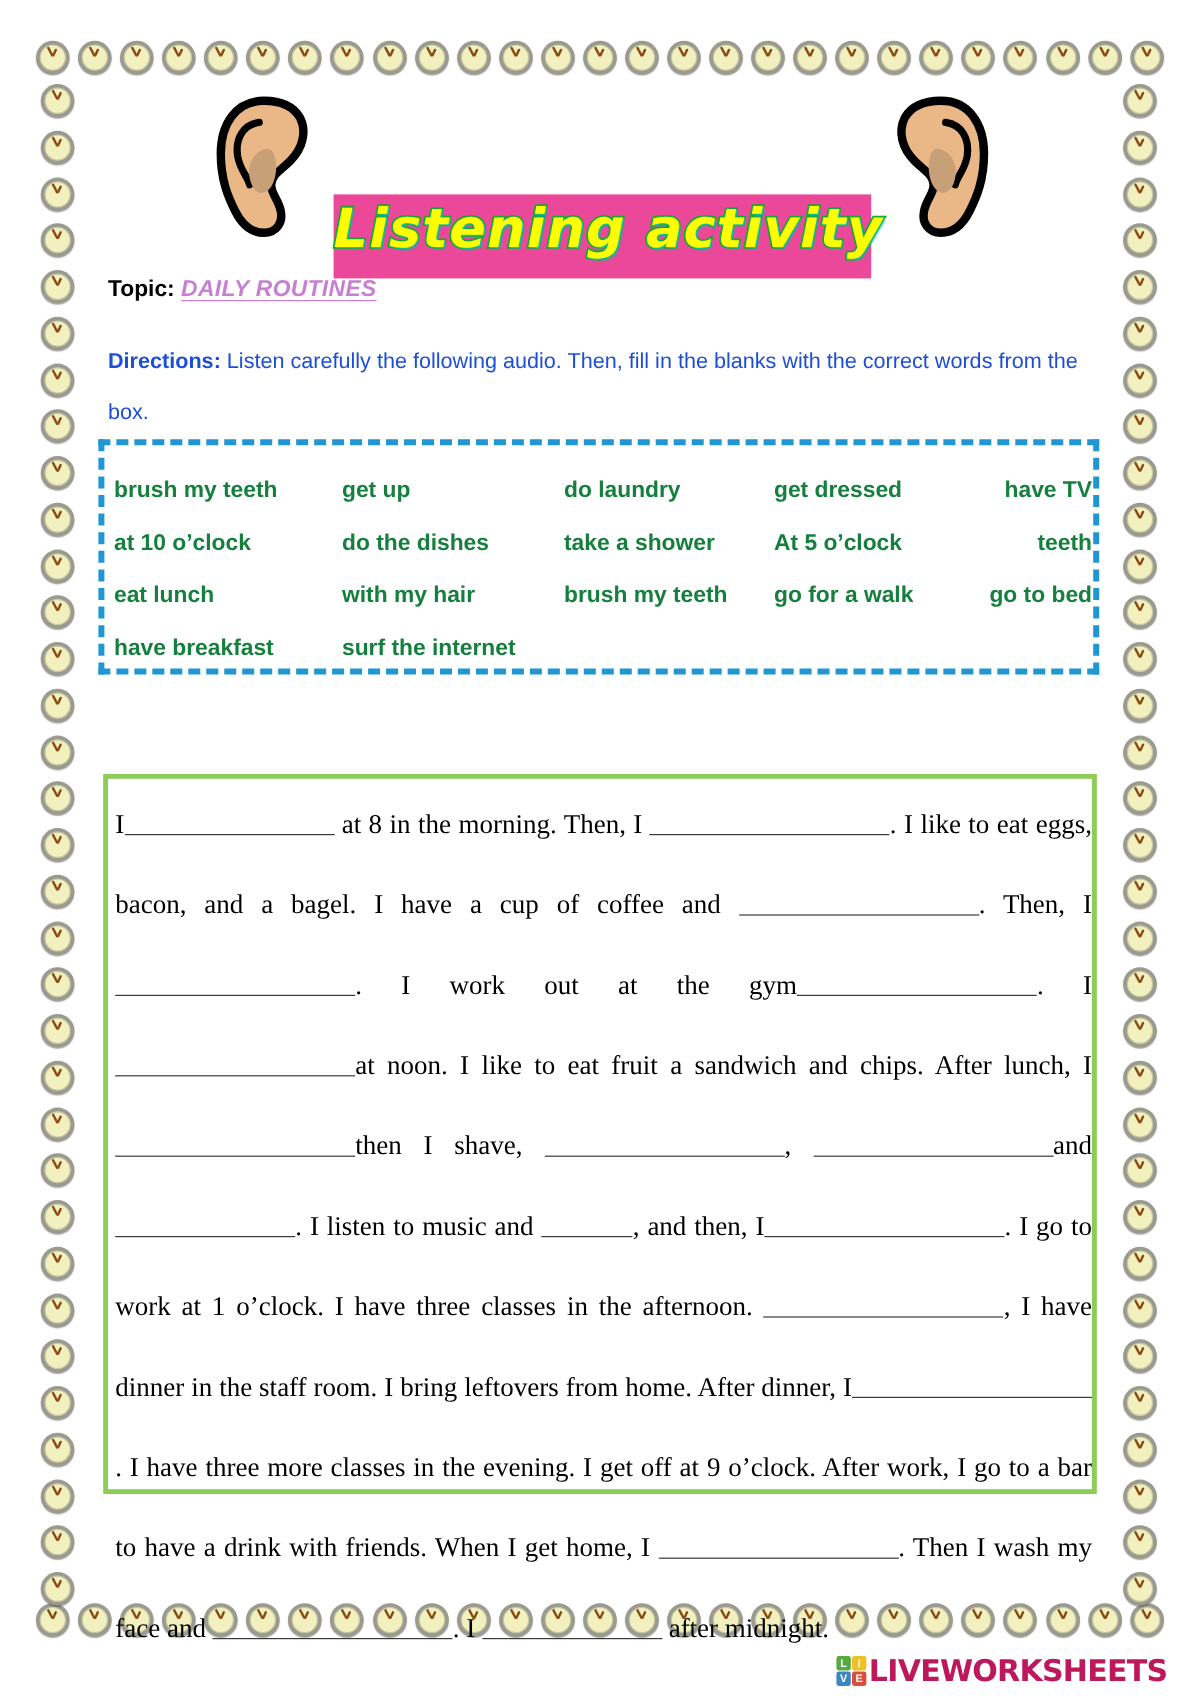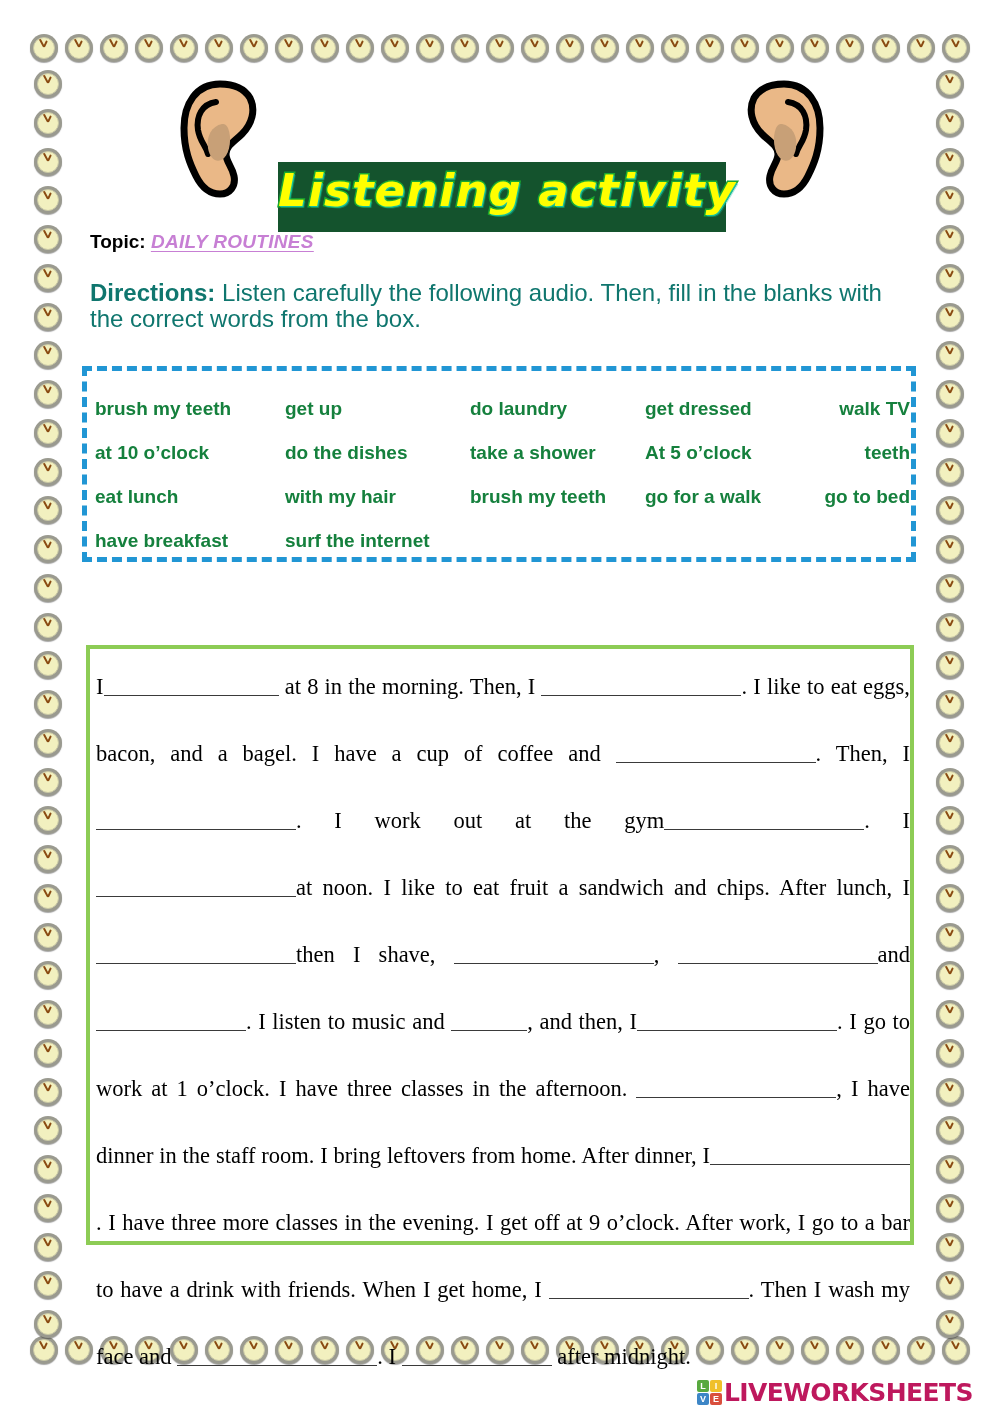--- a/index.html
+++ b/index.html
@@ -94,21 +94,21 @@
   }
   .ear.left  { left: 176px; top: 8px; }
   .ear.right { left: 742px; top: 8px; transform: scaleX(-1); }
 
   .title-band {
     position: absolute;
     left: 278px;
     top: 90px;
     width: 448px;
     height: 70px;
-    background: #14532d;
+    background: #ec4899;
   }
   .title-text {
     position: absolute;
     left: 0;
     top: 2px;
     width: 448px;
     text-align: center;
     font-family: "DejaVu Sans", sans-serif;
     font-weight: bold;
     font-style: italic;
@@ -138,23 +138,23 @@
     text-decoration: underline;
     text-underline-offset: 3px;
     letter-spacing: 0.3px;
     font-style: italic;
   }
   .directions {
     position: absolute;
     left: 90px;
     top: 280px;
     width: 824px;
-    font-size: 24px;
-    line-height: 26px;
-    color: #0f766e;
+    font-size: 18px;
+    line-height: 42px;
+    color: #1d4ed8;
   }
   .directions b { font-weight: bold; }
 
   
   .wordbank {
     position: absolute;
     left: 82px;
     top: 366px;
     width: 834px;
     height: 196px;
@@ -785,21 +785,21 @@
   </div>
 
   <div class="wordbank">
     <div class="wb-grid">
 
       <div class="wb-row">
         <span class="wb-cell wb-c1">brush my teeth</span>
         <span class="wb-cell wb-c2">get up</span>
         <span class="wb-cell wb-c3">do laundry</span>
         <span class="wb-cell wb-c4">get dressed</span>
-        <span class="wb-cell wb-c5">walk TV</span>
+        <span class="wb-cell wb-c5">have TV</span>
       </div>
 
       <div class="wb-row">
         <span class="wb-cell wb-c1">at 10 o’clock</span>
         <span class="wb-cell wb-c2">do the dishes</span>
         <span class="wb-cell wb-c3">take a shower</span>
         <span class="wb-cell wb-c4">At 5 o’clock</span>
         <span class="wb-cell wb-c5">teeth</span>
       </div>
 

